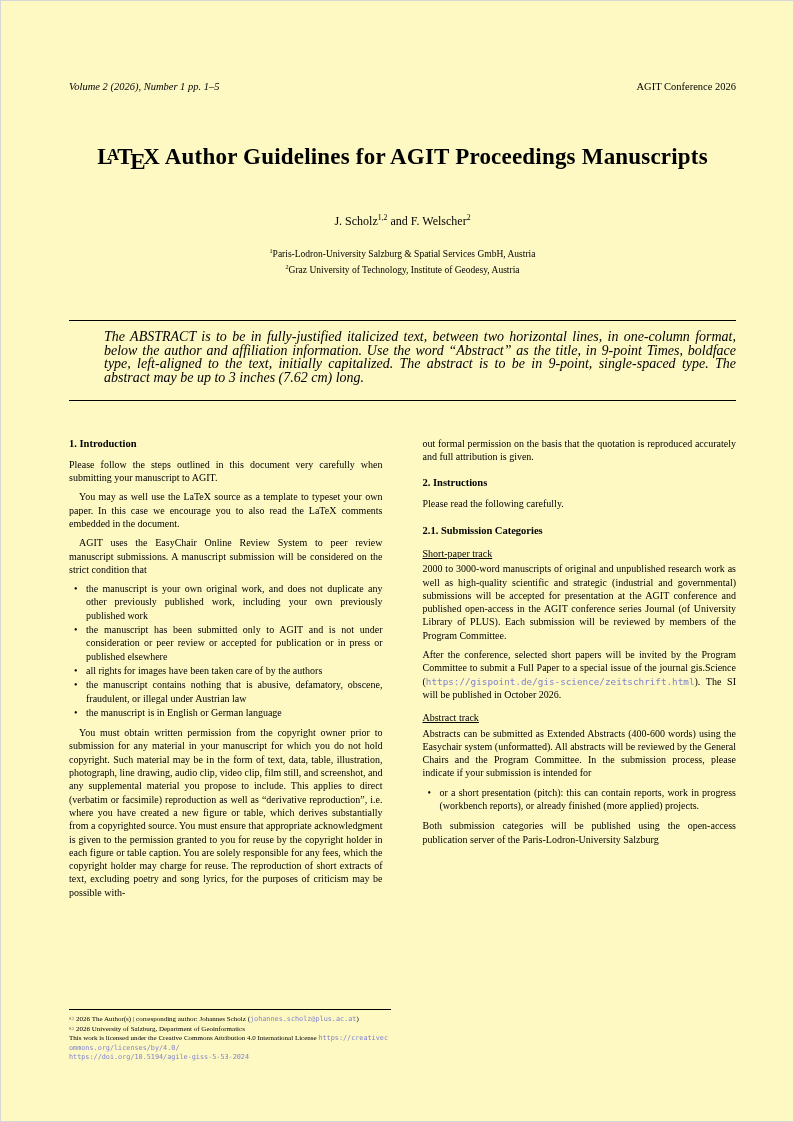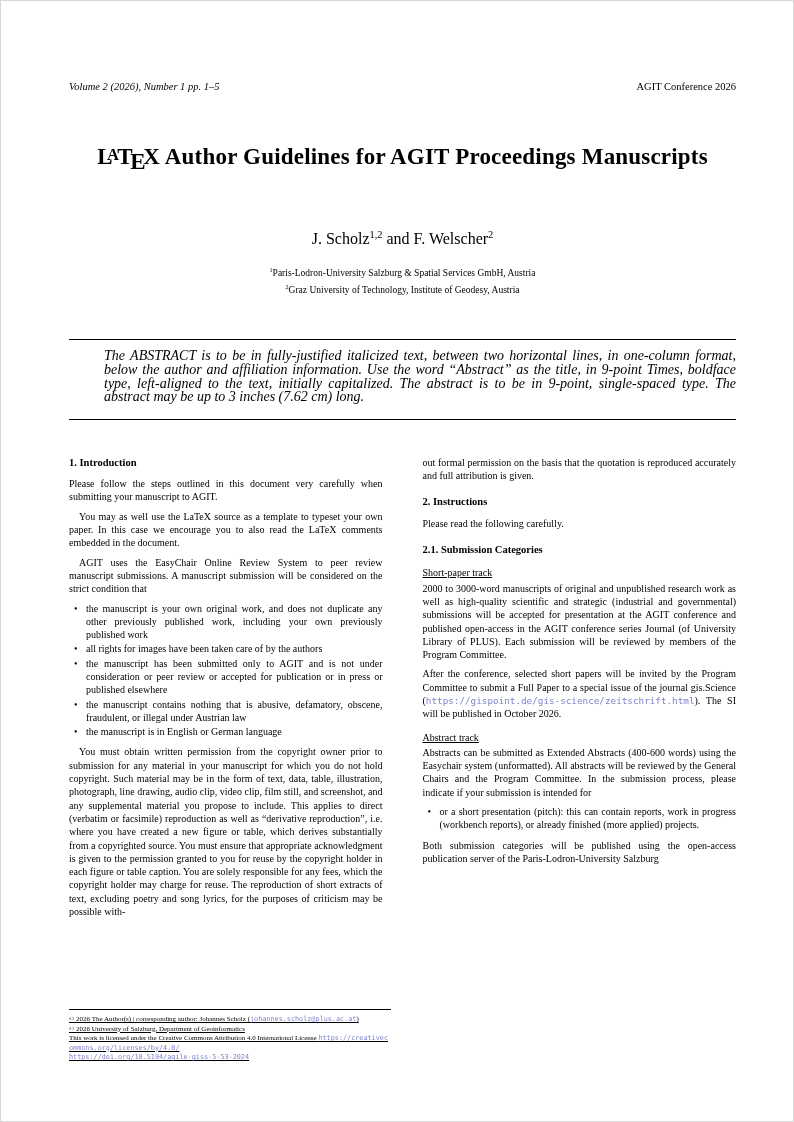--- a/index.html
+++ b/index.html
@@ -1,52 +1,52 @@
 <!DOCTYPE html>
 <html><head>
 <meta charset="utf-8">
 <style>
   * { margin:0; padding:0; box-sizing:border-box; }
   html,body { background:#e9e9e9; }
   body { font-family:"Liberation Serif", serif; color:#000; }
   .page {
-    width:794px; height:1122px; margin:0 auto; background:#ffffff;
+    width:794px; height:1122px; margin:0 auto; background:#fef9c3;
     position:relative; padding:80px 57px 0 68px; border:1px solid #d7d7d7;
     overflow:hidden;
   }
   
   .running-head { display:flex; justify-content:space-between; font-size:10.5px; }
   .rh-left { font-style:italic; }
   
   .title { font-size:23px; font-weight:bold; text-align:center; margin-top:52px; letter-spacing:0.2px; }
   .latex .lxA { font-size:0.72em; vertical-align:0.24em; margin-left:-0.34em; margin-right:-0.12em; }
   .latex .lxE { vertical-align:-0.21em; margin-left:-0.11em; margin-right:-0.11em; }
   
-  .authors { text-align:center; margin-top:54px; font-size:16px; }
+  .authors { text-align:center; margin-top:38px; font-size:12px; }
   .authors sup, .affil sup { font-size:0.65em; vertical-align:super; }
   .affiliations { text-align:center; margin-top:16px; font-size:9.5px; line-height:13.5px; }
   
   .abstract { margin-top:42px; border-top:1px solid #000; border-bottom:1px solid #000; padding:9px 0 15px; }
   .abstract-inner { padding-left:35px; }
   .abstract-heading { font-size:10.5px; font-weight:bold; margin-bottom:3px; }
   .abstract-text { font-style:italic; font-size:14px; line-height:13.6px; text-align:justify; }
   
   .columns { display:flex; gap:40px; margin-top:36px; }
   .col { width:321px; font-size:10px; line-height:13.3px; text-align:justify; }
   .col > :first-child { margin-top:0; }
   .col h3 { font-size:10.5px; font-weight:bold; margin:13px 0 8px; text-align:left; }
   .col p { margin:0 0 6px; }
   .col p.indent { text-indent:10px; }
   .bullets { list-style:none; margin:2px 0 7px; }
   .bullets li { position:relative; padding-left:17px; margin-bottom:1px; }
   .bullets li::before { content:"\2022"; position:absolute; left:5px; }
   .track-title { text-decoration:underline; margin:10px 0 2px; }
   .mono-link { font-family:"DejaVu Sans Mono", monospace; color:#7e82cc; text-decoration:none; font-size:0.93em; word-break:break-all; }
   
-  .footer { position:absolute; left:68px; bottom:58px; width:322px; border-top:0.8px solid #000; padding-top:5px; font-size:7px; line-height:9.6px; text-align:left;text-decoration:underline; }
+  .footer { position:absolute; left:68px; bottom:58px; width:322px; border-top:0.8px solid #000; padding-top:5px; font-size:7px; line-height:9.6px; text-align:left; }
   .footer .mono-link { font-size:6.8px; }
 </style>
 </head>
 <body>
 
 <div class="page">
 
   <div class="running-head">
     <span class="rh-left">Volume 2 (2026), Number 1 pp. 1–5</span>
     <span class="rh-right">AGIT Conference 2026</span>
@@ -69,22 +69,22 @@
 
   <div class="columns">
 
     <div class="col">
       <h3>1. Introduction</h3>
       <p>Please follow the steps outlined in this document very carefully when submitting your manuscript to AGIT.</p>
       <p class="indent">You may as well use the LaTeX source as a template to typeset your own paper. In this case we encourage you to also read the LaTeX comments embedded in the document.</p>
       <p class="indent">AGIT uses the EasyChair Online Review System to peer review manuscript submissions. A manuscript submission will be considered on the strict condition that</p>
       <ul class="bullets">
         <li>the manuscript is your own original work, and does not duplicate any other previously published work, including your own previously published work</li>
+        <li>the manuscript has been submitted only to AGIT and is not under consideration or peer review or accepted for publication or in press or published elsewhere</li>
         <li>all rights for images have been taken care of by the authors</li>
-        <li>the manuscript has been submitted only to AGIT and is not under consideration or peer review or accepted for publication or in press or published elsewhere</li>
         <li>the manuscript contains nothing that is abusive, defamatory, obscene, fraudulent, or illegal under Austrian law</li>
         <li>the manuscript is in English or German language</li>
       </ul>
       <p class="indent">You must obtain written permission from the copyright owner prior to submission for any material in your manuscript for which you do not hold copyright. Such material may be in the form of text, data, table, illustration, photograph, line drawing, audio clip, video clip, film still, and screenshot, and any supplemental material you propose to include. This applies to direct (verbatim or facsimile) reproduction as well as “derivative reproduction”, i.e. where you have created a new figure or table, which derives substantially from a copyrighted source. You must ensure that appropriate acknowledgment is given to the permission granted to you for reuse by the copyright holder in each figure or table caption. You are solely responsible for any fees, which the copyright holder may charge for reuse. The reproduction of short extracts of text, excluding poetry and song lyrics, for the purposes of criticism may be possible with-</p>
     </div>
 
     <div class="col">
       <p>out formal permission on the basis that the quotation is reproduced accurately and full attribution is given.</p>
       <h3>2. Instructions</h3>
       <p>Please read the following carefully.</p>

